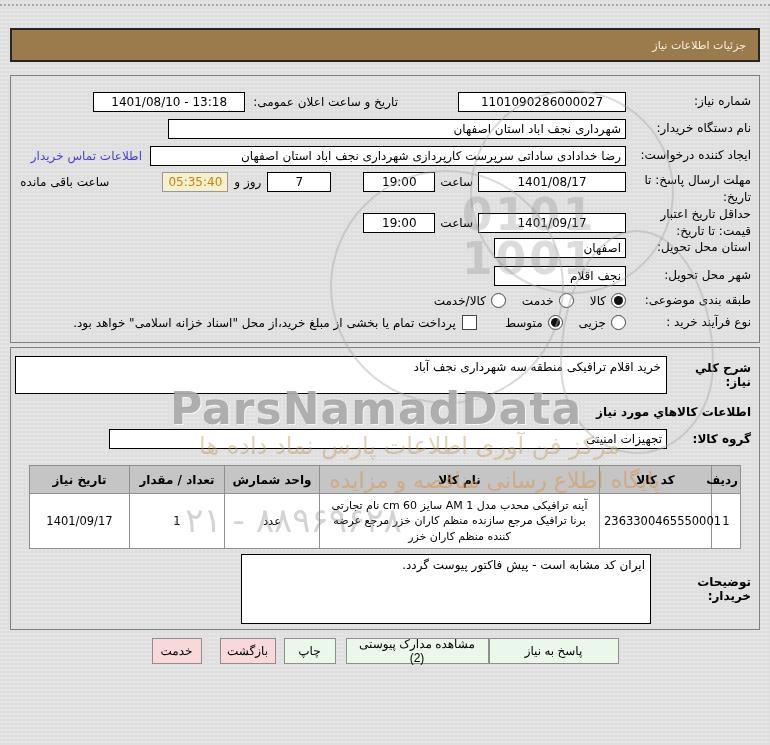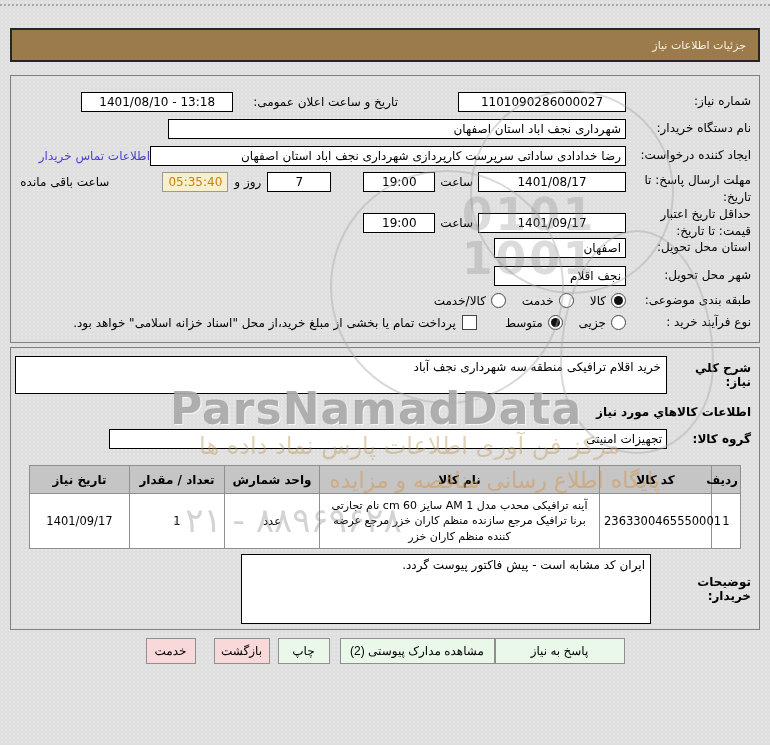--- a/index.html
+++ b/index.html
@@ -97,32 +97,32 @@
 <div class="titlebar">
   <span>جزئیات اطلاعات نیاز</span>
 </div>
 
 <div class="panel" id="panel1">
 
   <div class="row" style="top:16px;">
     <span class="lbl lblcol">شماره نیاز:</span>
     <div class="box center ltr" style="width:168px;">1101090286000027</div>
     <span class="lbl" style="margin-right:60px;">تاریخ و ساعت اعلان عمومی:</span>
-    <div class="box center ltr" style="width:152px;margin-right:20px;">1401/08/10 - 13:18</div>
+    <div class="box center ltr" style="width:152px;margin-right:8px;">1401/08/10 - 13:18</div>
   </div>
 
   <div class="row" style="top:43px;">
     <span class="lbl lblcol">نام دستگاه خریدار:</span>
     <div class="box" style="width:458px;padding-left:8px;">شهرداری نجف اباد استان اصفهان</div>
   </div>
 
   <div class="row" style="top:70px;">
     <span class="lbl lblcol">ایجاد کننده درخواست:</span>
     <div class="box" style="width:476px;padding-left:11px;">رضا خدادادی ساداتی سرپرست  کارپردازی شهرداری نجف اباد استان اصفهان</div>
-    <span class="link" style="">اطلاعات تماس خریدار</span>
+    <span class="link" style="margin-right:8px;">اطلاعات تماس خریدار</span>
   </div>
 
   <div class="row" style="top:96px;align-items:flex-start;">
     <span class="lbl lblcol">مهلت ارسال پاسخ: تا تاریخ:</span>
     <div class="box center ltr" style="width:148px;">1401/08/17</div>
     <span class="lbl" style="margin-right:5px;line-height:20px;">ساعت</span>
     <div class="box center ltr" style="width:72px;margin-right:5px;">19:00</div>
     <div class="box center ltr" style="width:64px;margin-right:32px;">7</div>
     <span class="lbl" style="margin-right:6px;line-height:20px;">روز و</span>
     <div class="box center ltr warn" style="width:66px;margin-right:6px;">05:35:40</div>
@@ -231,17 +231,17 @@
 
   <div class="row" style="top:206px;">
     <span class="lbl b wrap" style="width:100px;">توضیحات خریدار:</span>
     <div class="box area" style="width:410px;height:70px;">ایران کد مشابه است - پیش فاکتور پیوست گردد.</div>
   </div>
 
 </div>
 
 <div class="btnbar">
   <button class="btn green" style="width:130px;">پاسخ به نیاز</button>
-  <button class="btn green" style="width:155px;margin-right:0;">مشاهده مدارک پیوستی (2)</button>
+  <button class="btn green" style="width:143px;margin-right:0;">مشاهده مدارک پیوستی (2)</button>
   <button class="btn green" style="width:52px;margin-right:10px;">چاپ</button>
   <button class="btn pink" style="width:56px;margin-right:8px;">بازگشت</button>
   <button class="btn pink" style="width:50px;margin-right:18px;">خدمت</button>
 </div>
 
 </body></html>

